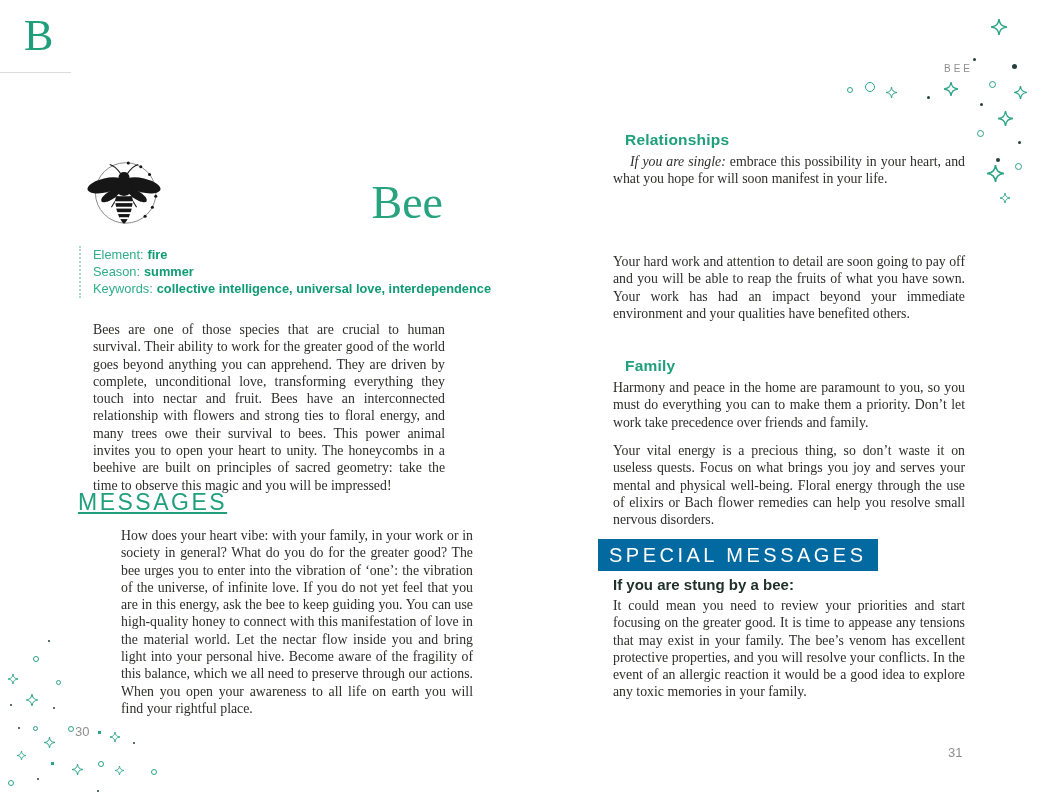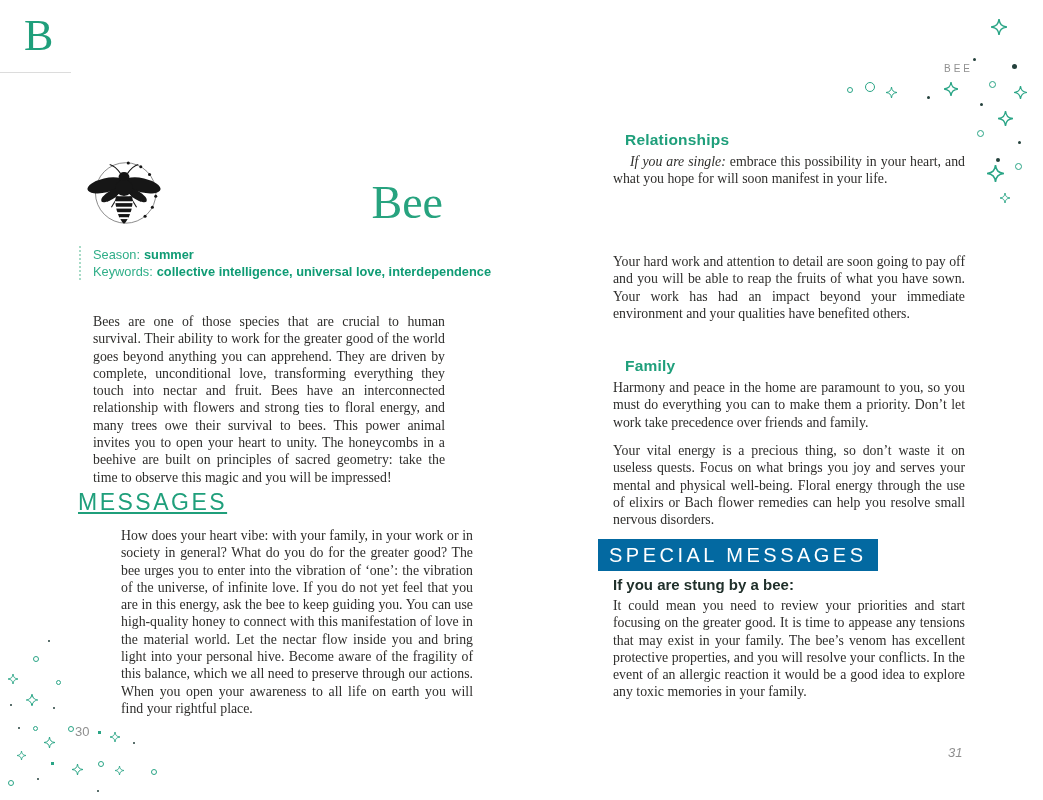--- a/index.html
+++ b/index.html
@@ -14,21 +14,21 @@
   
   .bee-icon{position:absolute;left:82px;top:157px;width:84px;height:82px;}
   .page-title{position:absolute;left:270px;top:180px;width:173px;text-align:right;
        font-family:"Liberation Serif",serif;font-size:46px;line-height:1;color:#27a37f;font-weight:normal;margin:0;}
   .attributes{position:absolute;left:79px;top:246px;border-left:2px dotted #a7dbc7;
        padding-left:12px;font-family:"Liberation Sans",sans-serif;font-size:12.8px;line-height:17.2px;white-space:nowrap;}
   .attr-label{color:#2fae88;}
   .attr-value{color:#0f9b74;font-weight:bold;margin-left:4px;}
 
   .body-text{font-size:13.8px;line-height:17.3px;text-align:justify;color:#2e2d2b;margin:0;}
-  .intro-para{position:absolute;left:93px;top:313px;width:352px;}
+  .intro-para{position:absolute;left:93px;top:321px;width:352px;}
   .messages-heading{position:absolute;left:78px;top:489px;margin:0;font-family:"Liberation Sans",sans-serif;
        font-weight:normal;font-size:23px;letter-spacing:2.5px;color:#1f9f7b;text-decoration:underline;}
   .messages-para{position:absolute;left:93px;top:527px;width:352px;margin-left:28px;}
 
   
   .running-head{position:absolute;left:944px;top:63px;font-family:"Liberation Sans",sans-serif;
        font-size:10px;letter-spacing:3px;color:#8f8f8f;}
   .section{position:absolute;left:613px;width:352px;}
   .section h3{margin:0 0 4px 12px;font-family:"Liberation Sans",sans-serif;font-size:15.5px;
        letter-spacing:0.2px;color:#1f9f7b;font-weight:bold;}
@@ -42,21 +42,21 @@
 
   .special-banner{position:absolute;left:598px;top:539px;background:#0369a1;color:#ffffff;
        font-family:"Liberation Sans",sans-serif;font-size:20px;letter-spacing:3.5px;
        padding:5px 11px 4px 11px;}
   .sting-heading{position:absolute;left:613px;top:576px;margin:0;font-family:"Liberation Sans",sans-serif;
        font-size:15px;color:#20302b;font-weight:bold;}
   .sting-body{position:absolute;left:613px;top:597px;width:352px;}
 
   .page-number{position:absolute;font-family:"Liberation Sans",sans-serif;font-size:13px;color:#8f8f8f;}
   .pn-left{left:75px;top:724px;}
-  .pn-right{left:948px;top:745px;font-style:italic;}
+  .pn-right{left:948px;top:745px;}
 
   
   .deco-circle{border:1px solid #2aa586;border-radius:50%;box-sizing:border-box;background:transparent;}
   .deco-dot{background:#24413c;border-radius:50%;}
   .deco-sq{background:#2aa586;}
   .deco-sparkle{display:block;}
 </style>
 </head>
 <body>
 
@@ -98,20 +98,23 @@
         <path d="M41.5 66 H58.5"></path>
         <path d="M44.5 72 H55.5"></path>
     </g>
   </g>
 </svg>
 
 <h1 class="page-title">Bee</h1>
 
 <div class="attributes">
   <div class="attr-row">
+    <span class="attr-label">Element:</span><span class="attr-value">fire</span>
+  </div>
+  <div class="attr-row">
     <span class="attr-label">Season:</span><span class="attr-value">summer</span>
   </div>
   <div class="attr-row">
     <span class="attr-label">Keywords:</span><span class="attr-value">collective intelligence, universal love, interdependence</span>
   </div>
 </div>
 
 <p class="body-text intro-para">Bees are one of those species that are crucial to human survival. Their ability to work for the greater good of the world goes beyond anything you can apprehend. They are driven by complete, unconditional love, transforming everything they touch into nectar and fruit. Bees have an interconnected relationship with flowers and strong ties to floral energy, and many trees owe their survival to bees. This power animal invites you to open your heart to unity. The honeycombs in a beehive are built on principles of sacred geometry: take the time to observe this magic and you will be impressed!</p>
 
 <h2 class="messages-heading">MESSAGES</h2>

